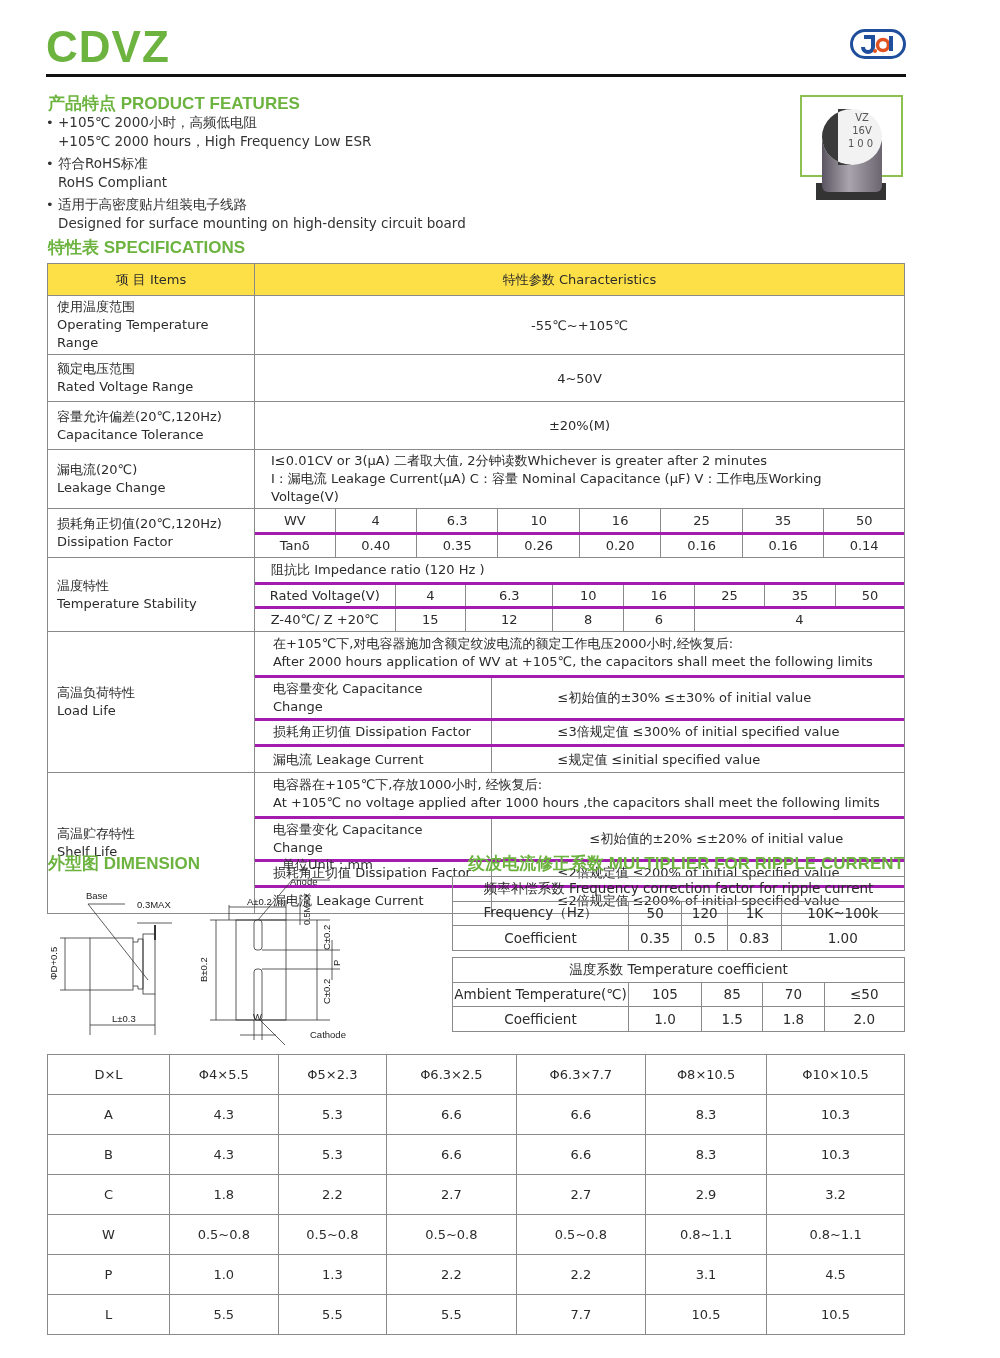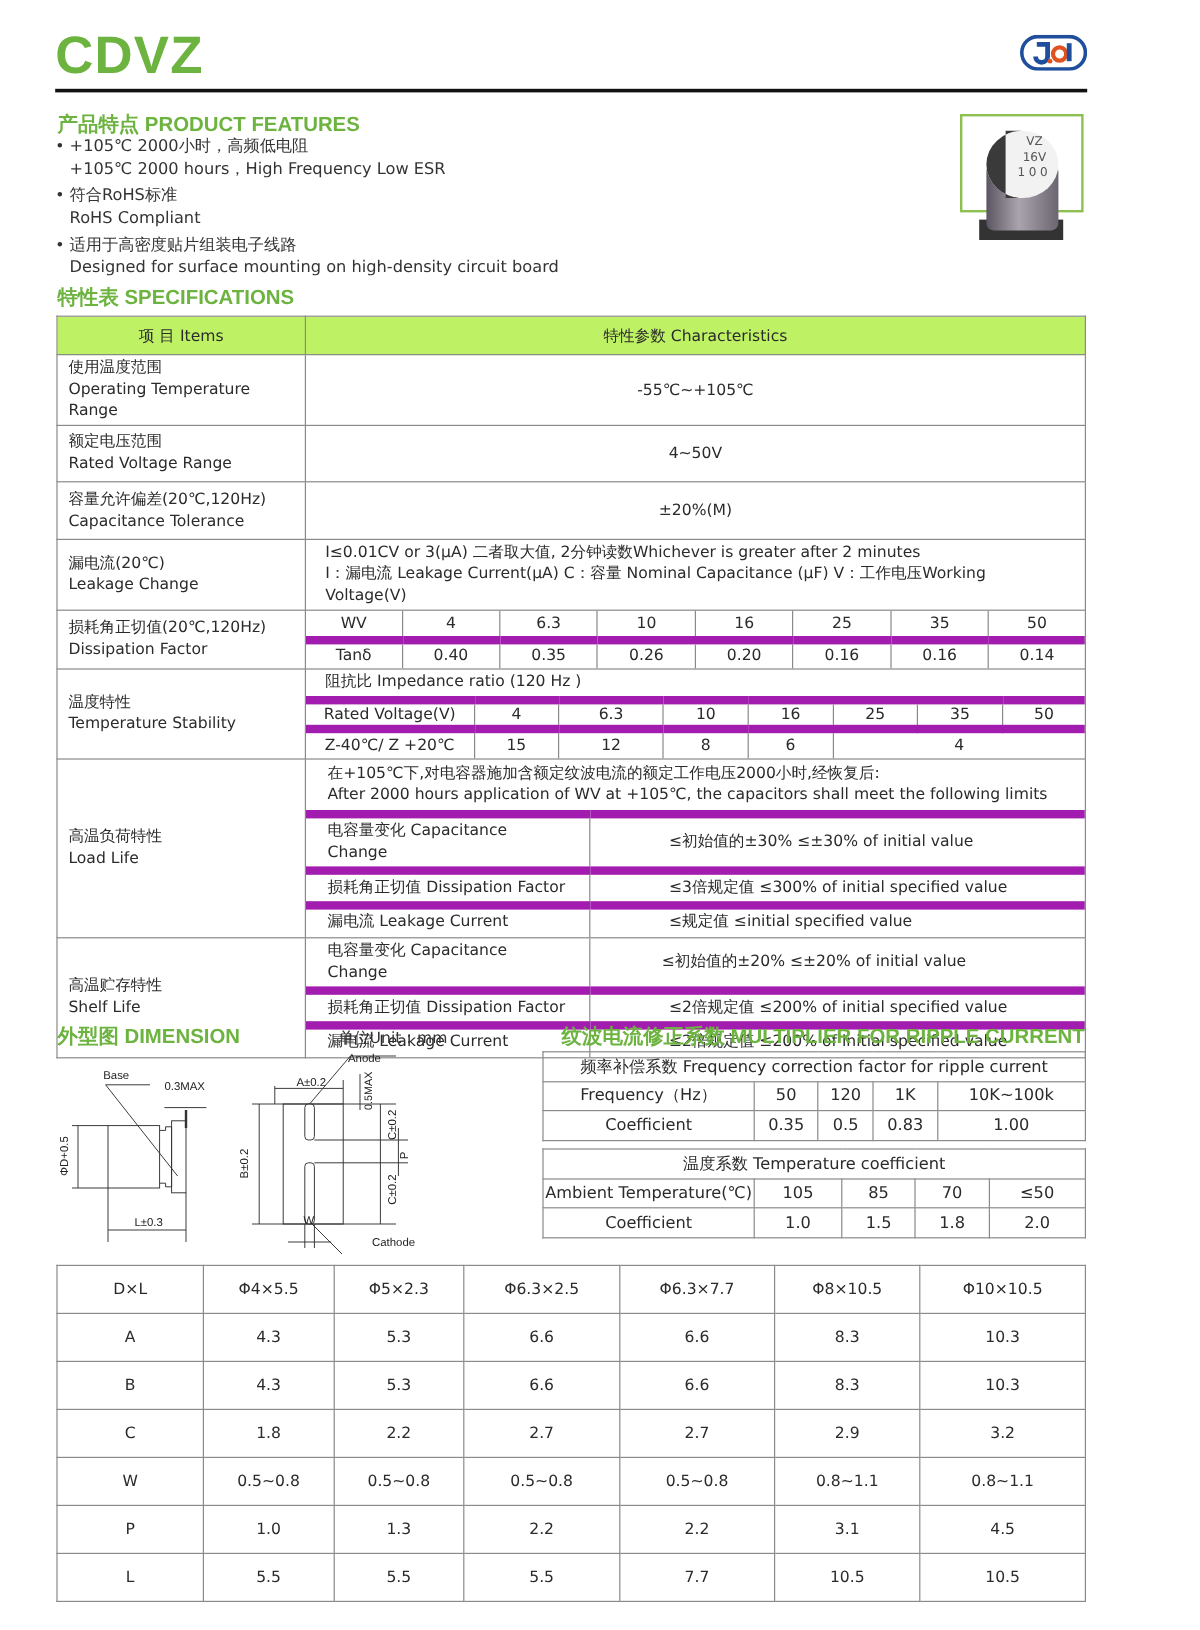--- a/index.html
+++ b/index.html
@@ -16,26 +16,26 @@
   #features { left: 46px; top: 113px; font-size: 13.5px; line-height: 19px; color: #333; }
   #features .feat { position: relative; padding-left: 12px; margin-bottom: 3px; }
   #features .feat::before { content: "•"; position: absolute; left: 0; top: 0; font-size: 13px; }
   #product-box { left: 800px; top: 95px; width: 103px; height: 82px; border: 2px solid #8cc152; background: #fff; }
 
   #spec-title { left: 48px; top: 236px; }
   table { border-collapse: collapse; }
   td, th { border: 1px solid #8a8a8a; font-weight: normal; }
 
   #spec { left: 47px; top: 263px; width: 858px; font-size: 13px; color: #2b2b2b; }
-  #spec th { background: #bef264; height: 32px; text-align: center; }
+  #spec th { background: #fde047; height: 32px; text-align: center; }
   #spec td.item { width: 207px; padding: 2px 9px; line-height: 18px; vertical-align: middle; }
   #spec td.val { text-align: center; }
   #spec td.sub { padding: 0; vertical-align: top; margin-top: 18px; }
   .inner { width: 100%; border-collapse: collapse; }
-  .inner td { border: none; border-left: 1px solid #8a8a8a; border-top: 7px solid #a21caf; text-align: center; height: 24px; font-size: 13px; }
+  .inner td { border: none; border-left: 1px solid #8a8a8a; border-top: 3px solid #a21caf; text-align: center; height: 24px; font-size: 13px; }
   .inner tr:first-child td { border-top: none; }
   .inner td:first-child { border-left: none; }
   .textrow { text-align: left !important; padding: 2px 16px; line-height: 18px; }
 
   #dim-title { left: 48px; top: 852px; }
   #unit { left: 282px; top: 856px; font-size: 13px; color: #333; }
   #ripple-title { left: 468px; top: 852px; }
   #freq-table { left: 452px; top: 876px; width: 453px; font-size: 13.5px; }
   #temp-table { left: 452px; top: 957px; width: 453px; font-size: 13.5px; }
   #freq-table td, #temp-table td { height: 24.5px; text-align: center; }
@@ -228,22 +228,28 @@
   </tr>
   <tr>
     <td class="item">
           <div>高温贮存特性</div>
           <div>Shelf Life</div>
         </td>
     <td class="sub">
           <table class="inner" id="sl-table">
             <tbody>
               <tr>
+                <td colspan="2" class="textrow" style="padding:3px 18px;height:44px">
+                  <div>电容器在+105℃下,存放1000小时, 经恢复后:</div>
+                  <div>At +105℃ no voltage applied after 1000 hours ,the capacitors shall meet the following limits</div>
+                </td>
+              </tr>
+              <tr>
                 <td class="textrow" style="width:236px;padding-left:18px;height:26.5px">电容量变化  Capacitance Change</td>
-                <td class="textrow" style="padding-left:60px">≤初始值的±20%  ≤±20% of initial value</td>
+                <td class="textrow" style="padding-left:98px">≤初始值的±20%  ≤±20% of initial value</td>
               </tr>
               <tr>
                 <td class="textrow" style="width:236px;padding-left:18px;height:26.5px">损耗角正切值  Dissipation Factor</td>
                 <td class="textrow" style="padding-left:66px">≤2倍规定值  ≤200% of initial specified value</td>
               </tr>
               <tr>
                 <td class="textrow" style="width:236px;padding-left:18px;height:26.5px">漏电流  Leakage Current</td>
                 <td class="textrow" style="padding-left:66px">≤2倍规定值  ≤200% of initial specified value</td>
               </tr>
             </tbody>

